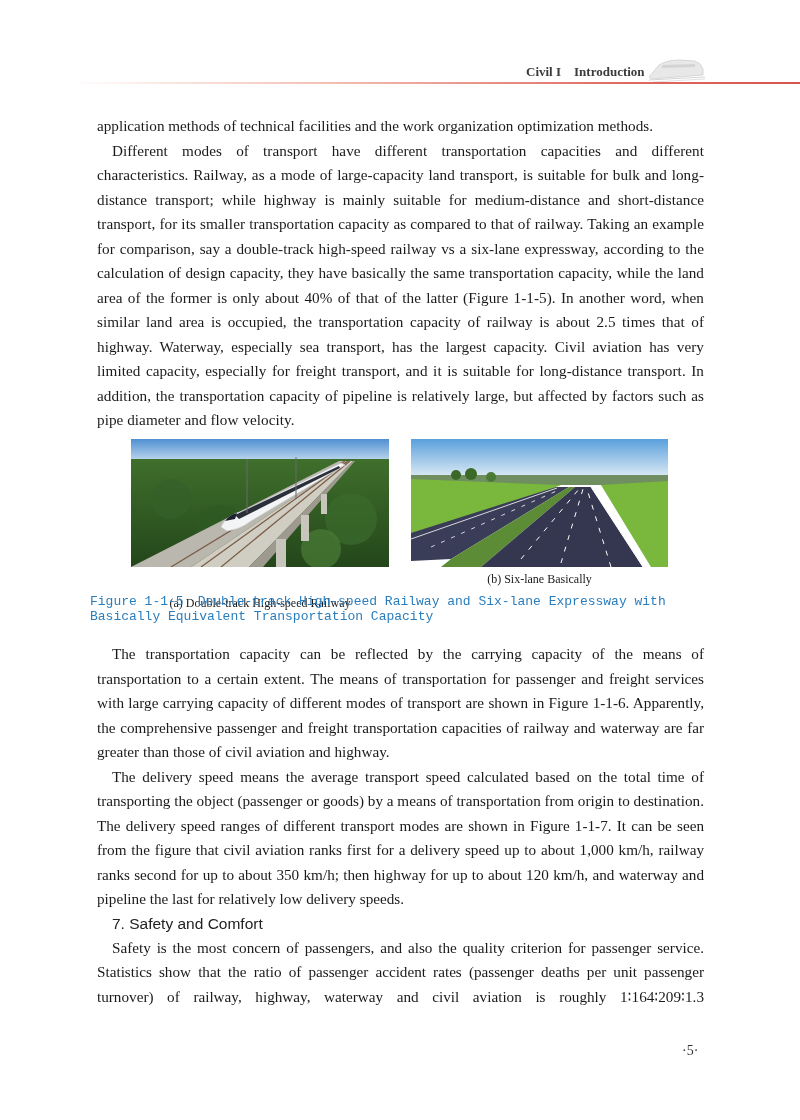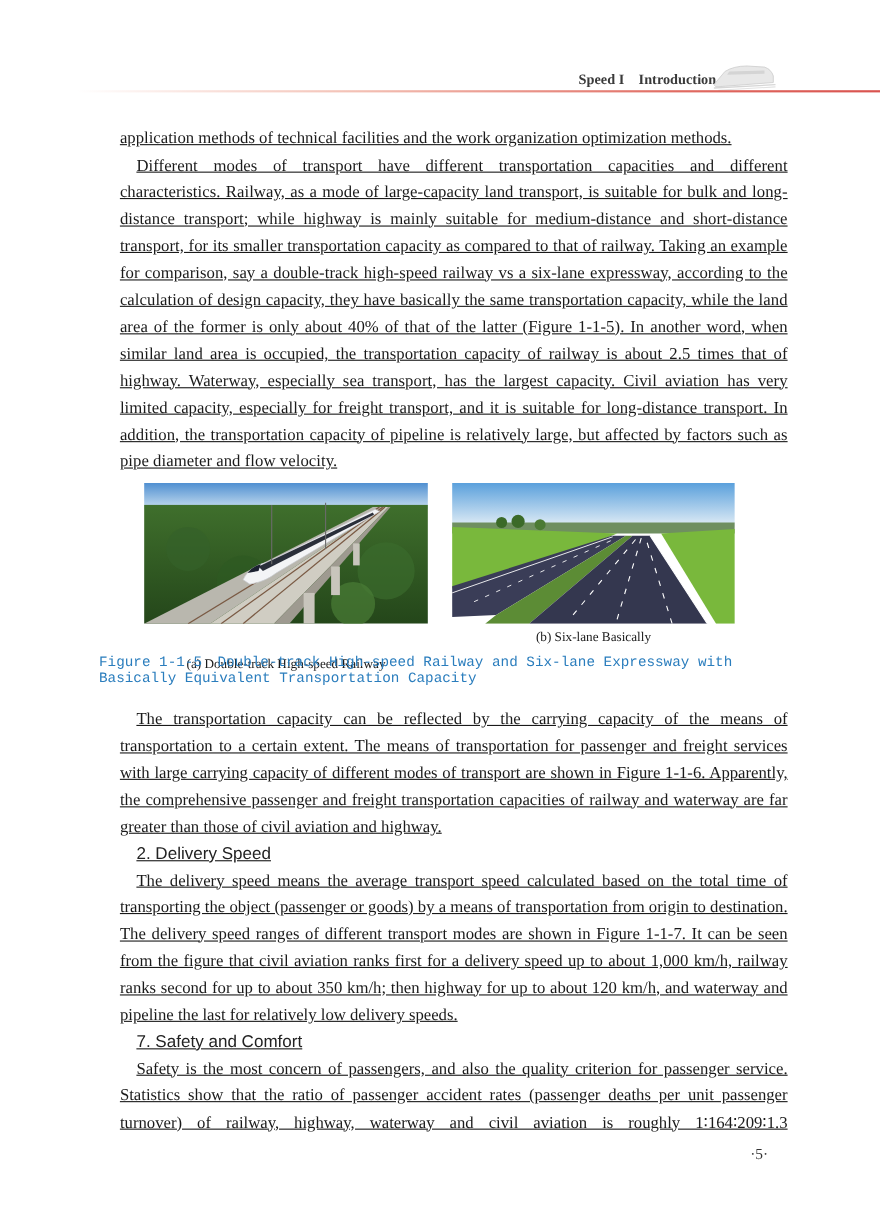--- a/index.html
+++ b/index.html
@@ -6,22 +6,22 @@
     body { width: 800px; height: 1120px; position: relative; overflow: hidden;
            font-family: "Liberation Serif", serif; color: #1a1a1a; }
 
     .running-header { position: absolute; left: 0; top: 0; width: 800px; height: 90px; }
     .header-text { position: absolute; left: 526px; top: 64px; font-size: 13px; font-weight: bold;
                    color: #3a3a3a; font-family: "Liberation Serif", serif; white-space: pre; }
     .header-train { position: absolute; left: 645px; top: 57px; width: 62px; height: 26px; }
     .header-rule { position: absolute; left: 70px; top: 82px; width: 730px; height: 2px;
                    background: linear-gradient(to right, rgba(230,90,80,0) 0%, rgba(235,150,130,0.6) 35%, #e06b62 75%, #d9534f 100%); }
 
-    .body-text { position: absolute; left: 109px; width: 607px; font-size: 15.2px; line-height: 24.5px;
-                 text-align: justify; text-decoration: underline; }
+    .body-text { position: absolute; left: 97px; width: 607px; font-size: 15.2px; line-height: 24.5px;
+                 text-align: justify; }
     .body-text p { margin: 0; }
     .indent { text-indent: 15px; }
     .last-line-justify { text-align-last: justify; }
 
     .section-heading { font-family: "Liberation Sans", sans-serif; font-size: 15.5px; color: #222;
                        padding-left: 15px; line-height: 24px; }
 
     .figure { position: absolute; left: 0; top: 0; }
     .photo { position: absolute; overflow: hidden; }
     .subcaption { position: absolute; font-size: 12px; font-family: "Liberation Serif", serif;
@@ -29,21 +29,21 @@
     .figure-caption { position: absolute; left: 90px; width: 620px; top: 594px; 
                       font-family: Liberation Mono, monospace; font-size: 13px; line-height: 15px; color: #2a7dbd; }
     .fig-num { margin-right: 14px; }
 
     .page-number { position: absolute; left: 682px; top: 1043px; font-size: 14px; color: #333; }
   </style>
 </head>
 <body>
 
 <div class="running-header">
-  <div class="header-text"><span>Speed I</span>    <span>Introduction</span></div>
+  <div class="header-text"><span>Civil I</span>    <span>Introduction</span></div>
   <svg class="header-train" viewBox="0 0 62 26">
     <path d="M4 20 L14 8 Q22 3 34 3 L50 4 Q56 6 58 12 L58 18 L6 22 Z" fill="#e8e8e8" stroke="#cfcfcf" stroke-width="0.8"></path>
     <path d="M18 8 L50 7 L50 10 L16 11 Z" fill="#d4d4d4"></path>
     <line x1="4" y1="23" x2="60" y2="20" stroke="#d6d6d6" stroke-width="1.2"></line>
     <line x1="8" y1="25" x2="60" y2="22" stroke="#e2e2e2" stroke-width="1"></line>
   </svg>
   <div class="header-rule"></div>
 </div>
 
 <div class="body-text" style="top:114px;">
@@ -124,19 +124,18 @@
   <div class="subcaption" style="left:131px; width:258px; top:596px;">(a) Double-track High-speed Railway</div>
   <div class="subcaption" style="left:411px; width:257px; top:572px;">(b) Six-lane Basically</div>
 
   <div class="figure-caption">
     <span class="fig-num">Figure 1-1-5</span><span>Double-track High-speed Railway and Six-lane Expressway with Basically Equivalent Transportation Capacity</span>
   </div>
 </div>
 
 <div class="body-text" style="top:642px;">
   <p class="indent">The transportation capacity can be reflected by the carrying capacity of the means of transportation to a certain extent. The means of transportation for passenger and freight services with large carrying capacity of different modes of transport are shown in Figure 1-1-6. Apparently, the comprehensive passenger and freight transportation capacities of railway and waterway are far greater than those of civil aviation and highway.</p>
-  <div class="section-heading">2. Delivery Speed</div>
   <p class="indent">The delivery speed means the average transport speed calculated based on the total time of transporting the object (passenger or goods) by a means of transportation from origin to destination. The delivery speed ranges of different transport modes are shown in Figure 1-1-7. It can be seen from the figure that civil aviation ranks first for a delivery speed up to about 1,000 km/h, railway ranks second for up to about 350 km/h; then highway for up to about 120 km/h, and waterway and pipeline the last for relatively low delivery speeds.</p>
   <div class="section-heading">7. Safety and Comfort</div>
   <p class="indent last-line-justify">Safety is the most concern of passengers, and also the quality criterion for passenger service. Statistics show that the ratio of passenger accident rates (passenger deaths per unit passenger turnover) of railway, highway, waterway and civil aviation is roughly 1∶164∶209∶1.3</p>
 </div>
 
 <div class="page-number">·5·</div>
 
 </body></html>

